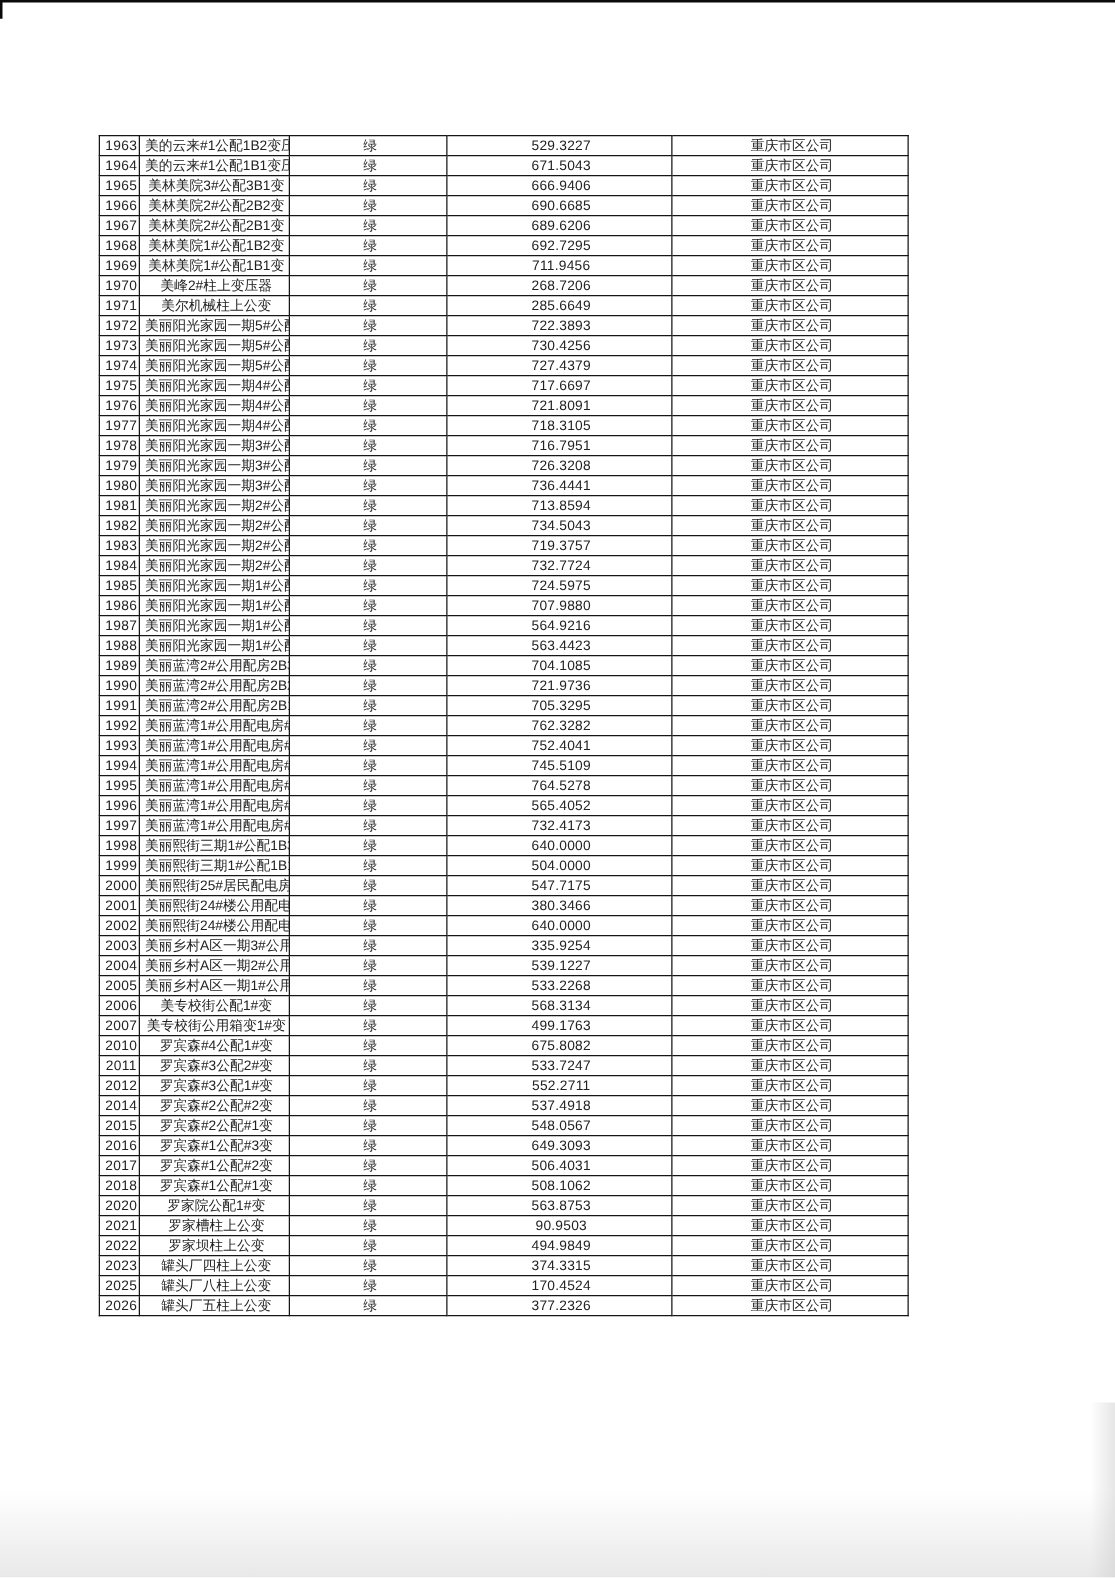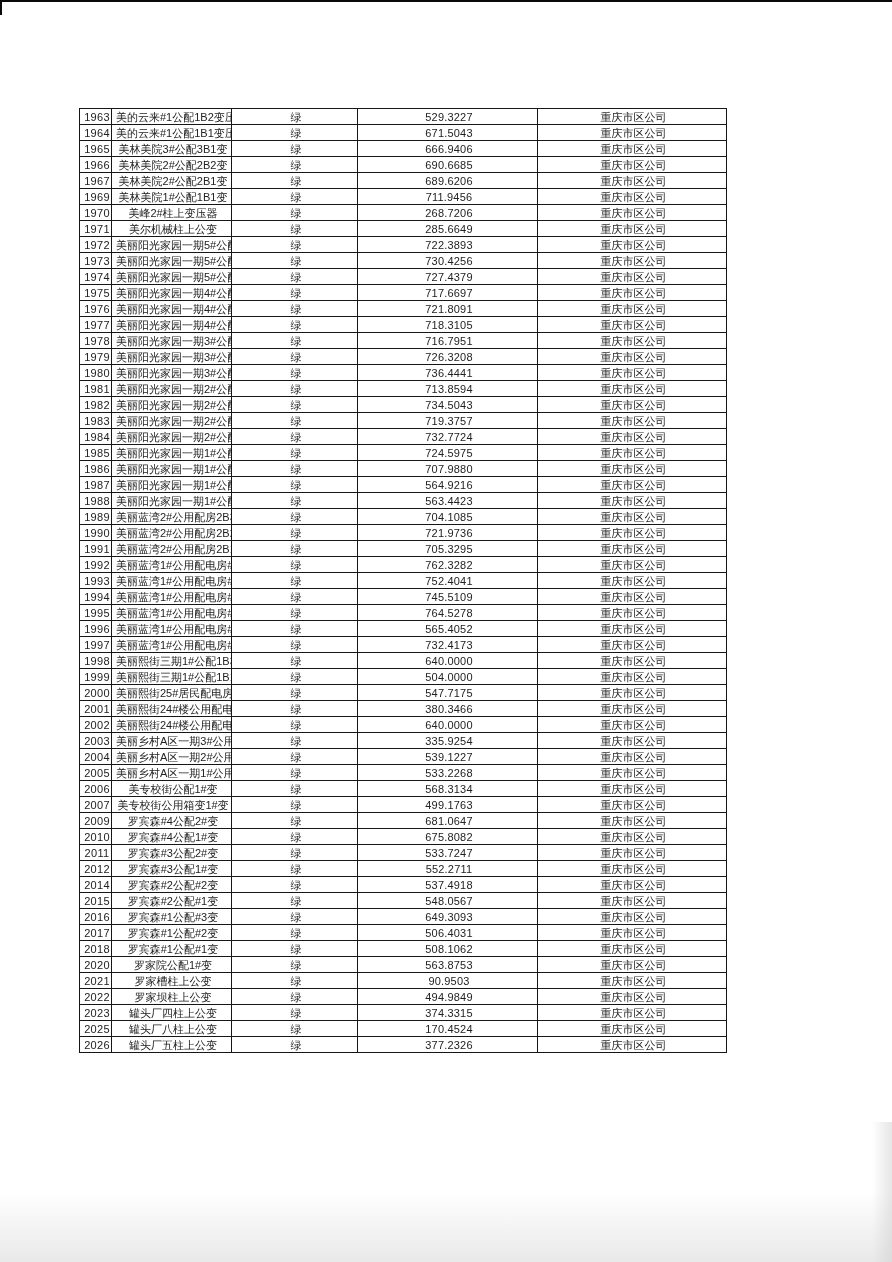--- a/index.html
+++ b/index.html
@@ -111,20 +111,27 @@
         <td class="col-company">重庆市区公司</td>
       </tr>
       <tr>
         <td class="col-id">1967</td>
         <td class="col-name">美林美院2#公配2B1变</td>
         <td class="col-status">绿</td>
         <td class="col-value">689.6206</td>
         <td class="col-company">重庆市区公司</td>
       </tr>
       <tr>
+        <td class="col-id">1968</td>
+        <td class="col-name">美林美院1#公配1B2变</td>
+        <td class="col-status">绿</td>
+        <td class="col-value">692.7295</td>
+        <td class="col-company">重庆市区公司</td>
+      </tr>
+      <tr>
         <td class="col-id">1969</td>
         <td class="col-name">美林美院1#公配1B1变</td>
         <td class="col-status">绿</td>
         <td class="col-value">711.9456</td>
         <td class="col-company">重庆市区公司</td>
       </tr>
       <tr>
         <td class="col-id">1970</td>
         <td class="col-name">美峰2#柱上变压器</td>
         <td class="col-status">绿</td>
@@ -381,27 +388,20 @@
         <td class="col-name">美专校街公配1#变</td>
         <td class="col-status">绿</td>
         <td class="col-value">568.3134</td>
         <td class="col-company">重庆市区公司</td>
       </tr>
       <tr>
         <td class="col-id">2007</td>
         <td class="col-name">美专校街公用箱变1#变</td>
         <td class="col-status">绿</td>
         <td class="col-value">499.1763</td>
-        <td class="col-company">重庆市区公司</td>
-      </tr>
-      <tr>
-        <td class="col-id">2009</td>
-        <td class="col-name">罗宾森#4公配2#变</td>
-        <td class="col-status">绿</td>
-        <td class="col-value">681.0647</td>
         <td class="col-company">重庆市区公司</td>
       </tr>
       <tr>
         <td class="col-id">2010</td>
         <td class="col-name">罗宾森#4公配1#变</td>
         <td class="col-status">绿</td>
         <td class="col-value">675.8082</td>
         <td class="col-company">重庆市区公司</td>
       </tr>
       <tr>

